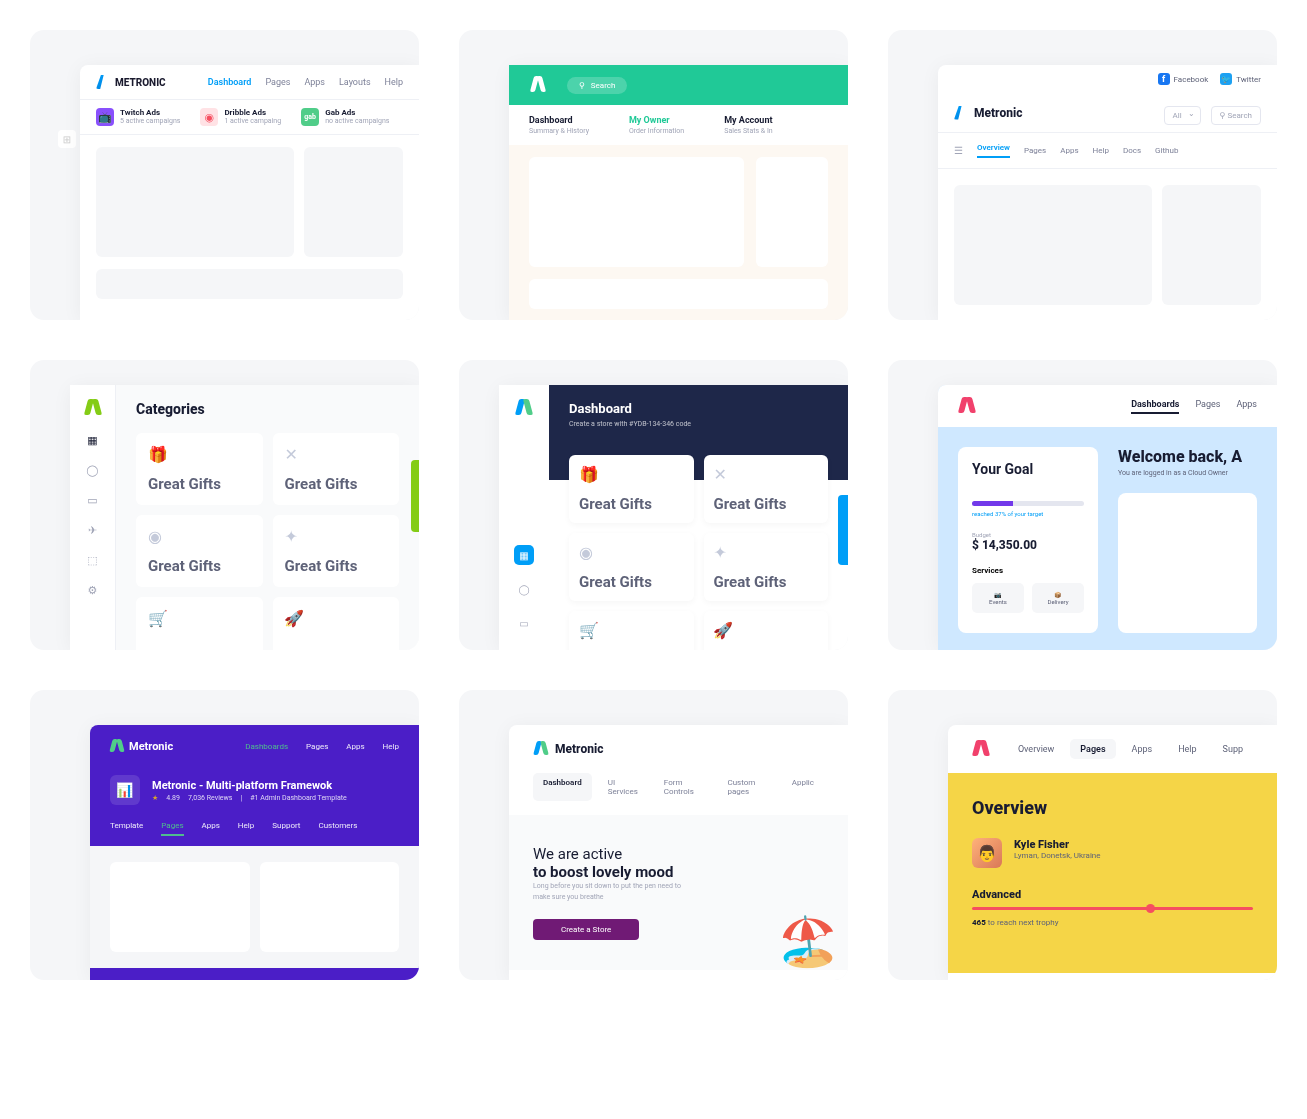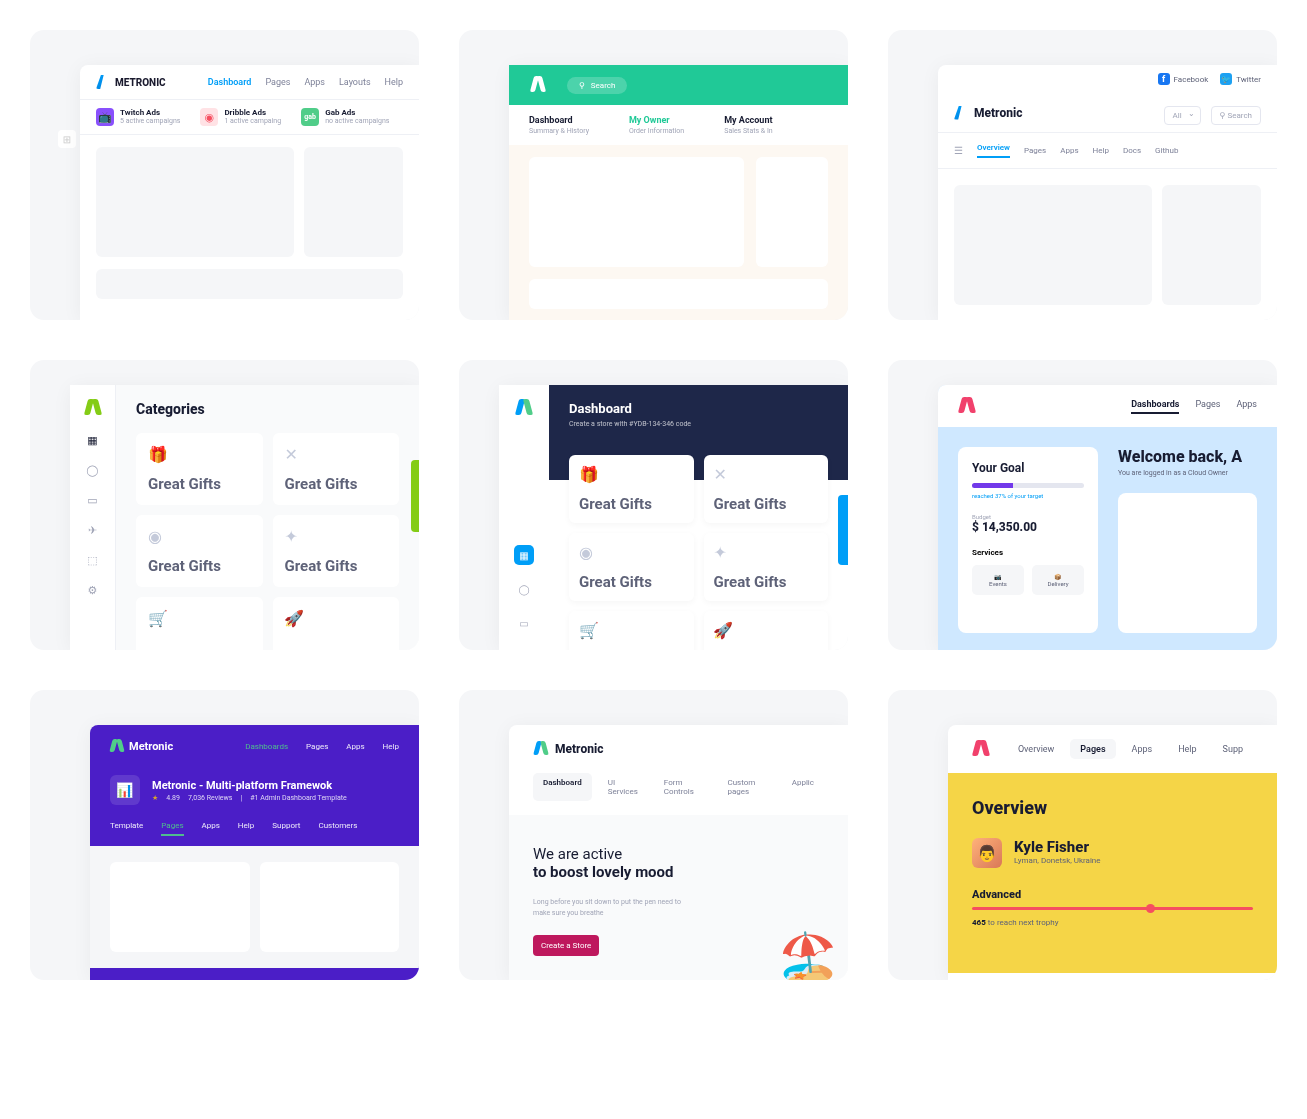--- a/index.html
+++ b/index.html
@@ -106,21 +106,21 @@
 .c6 .inner{top:25px;left:50px;right:0;bottom:0;background:#cfe8ff}
 .c6-hdr{background:#fff;display:flex;align-items:center;padding:12px 20px;gap:30px;border-radius:8px 0 0 0}
 .c6-logo{width:18px;height:18px;position:relative}
 .c6-logo::before,.c6-logo::after{content:"";position:absolute;width:6px;height:16px;border-radius:2px;background:#f1416c}
 .c6-logo::before{transform:skewX(-15deg);left:2px}
 .c6-logo::after{transform:skewX(15deg);right:2px}
 .c6-nav{display:flex;gap:16px;font-size:9px;color:#5e6278;margin-left:auto}
 .c6-nav span:first-child{font-weight:700;color:#181c32;border-bottom:2px solid #181c32;padding-bottom:3px}
 .c6-body{padding:20px;display:flex;gap:20px}
 .c6-goal{background:#fff;border-radius:8px;padding:14px;width:140px}
-.c6-goal-t{font-size:12px;font-weight:700;color:#181c32;margin-bottom:8px}
+.c6-goal-t{font-size:14px;font-weight:700;color:#181c32;margin-bottom:24px}
 .c6-bar{height:5px;background:#e4e6ef;border-radius:3px;overflow:hidden;margin-bottom:4px}
 .c6-bar-fill{height:100%;width:37%;background:#7239ea}
 .c6-goal-s{font-size:6px;color:#009ef7;margin-bottom:14px}
 .c6-budget-l{font-size:6px;color:#a1a5b7}
 .c6-budget-v{font-size:12px;font-weight:800;color:#181c32;margin-bottom:14px}
 .c6-serv{font-size:8px;font-weight:700;margin-bottom:8px}
 .c6-serv-row{display:flex;gap:8px}
 .c6-serv-i{background:#f5f6f8;border-radius:5px;padding:8px;text-align:center;font-size:6px;color:#5e6278;flex:1}
 .c6-wel{font-size:16px;font-weight:800;color:#181c32}
 .c6-wel-s{font-size:7px;color:#5e6278;margin-top:3px}
@@ -152,39 +152,39 @@
 .c8-logo{width:16px;height:16px;position:relative}
 .c8-logo::before,.c8-logo::after{content:"";position:absolute;width:5px;height:14px;border-radius:2px}
 .c8-logo::before{background:#009ef7;transform:skewX(-15deg);left:2px}
 .c8-logo::after{background:#50cd89;transform:skewX(15deg);right:2px}
 .c8-tabs{display:flex;gap:6px;padding:0 24px 14px;font-size:8px;color:#7e8299}
 .c8-tabs span{padding:5px 10px;border-radius:5px}
 .c8-tabs .active{background:#f5f6f8;color:#181c32;font-weight:600}
 .c8-body{background:#f9fafb;padding:30px 24px;position:relative}
 .c8-bt{font-size:15px;font-weight:400;color:#181c32}
 .c8-bt strong{font-weight:700;display:block}
-.c8-bs{font-size:7px;color:#a1a5b7;margin:16px 0 14px;max-width:150px;line-height:1.6}
-.c8-btn{background:#be185d;color:#fff;font-size:8px;padding:6px 8px;border-radius:4px;display:inline-block}
+.c8-bs{font-size:7px;color:#a1a5b7;margin:0 0 14px;max-width:150px;line-height:1.6}
+.c8-btn{background:#701a75;color:#fff;font-size:8px;padding:6px 28px;border-radius:4px;display:inline-block}
 .c8-ill{position:absolute;right:10px;bottom:0;font-size:48px}
 
 
 .c9 .inner{top:35px;left:60px;right:0;bottom:0}
 .c9-hdr{display:flex;align-items:center;padding:14px 24px;gap:18px}
 .c9-logo{width:18px;height:18px;position:relative}
 .c9-logo::before,.c9-logo::after{content:"";position:absolute;width:6px;height:16px;border-radius:2px;background:#f1416c}
 .c9-logo::before{transform:skewX(-15deg);left:2px}
 .c9-logo::after{transform:skewX(15deg);right:2px}
 .c9-nav{display:flex;gap:6px;font-size:9px;color:#5e6278;margin-left:auto}
 .c9-nav span{padding:5px 10px;border-radius:5px}
 .c9-nav .active{background:#f5f6f8;font-weight:600;color:#181c32}
 .c9-body{background:#f5d547;padding:24px;height:200px}
 .c9-ot{font-size:18px;font-weight:800;color:#181c32;margin-bottom:20px}
 .c9-user{display:flex;gap:12px;margin-bottom:20px}
 .c9-av{width:30px;height:30px;border-radius:6px;background:linear-gradient(135deg,#ffb27a,#d97757);display:flex;align-items:center;justify-content:center;font-size:16px}
-.c9-un{font-size:15px;font-weight:800;color:#181c32}
+.c9-un{font-size:11px;font-weight:800;color:#181c32}
 .c9-ul{font-size:8px;color:#5e6278}
 .c9-adv{font-size:11px;font-weight:800;color:#181c32;margin-bottom:6px}
 .c9-prog{height:3px;background:#f64e60;border-radius:2px;position:relative;margin-bottom:8px}
 .c9-prog::after{content:"";position:absolute;right:35%;top:-3px;width:9px;height:9px;background:#f64e60;border-radius:50%}
 .c9-tr{font-size:8px;color:#5e6278}
 .c9-tr b{font-weight:800;color:#181c32}
 </style>
 </head>
 <body>
 

